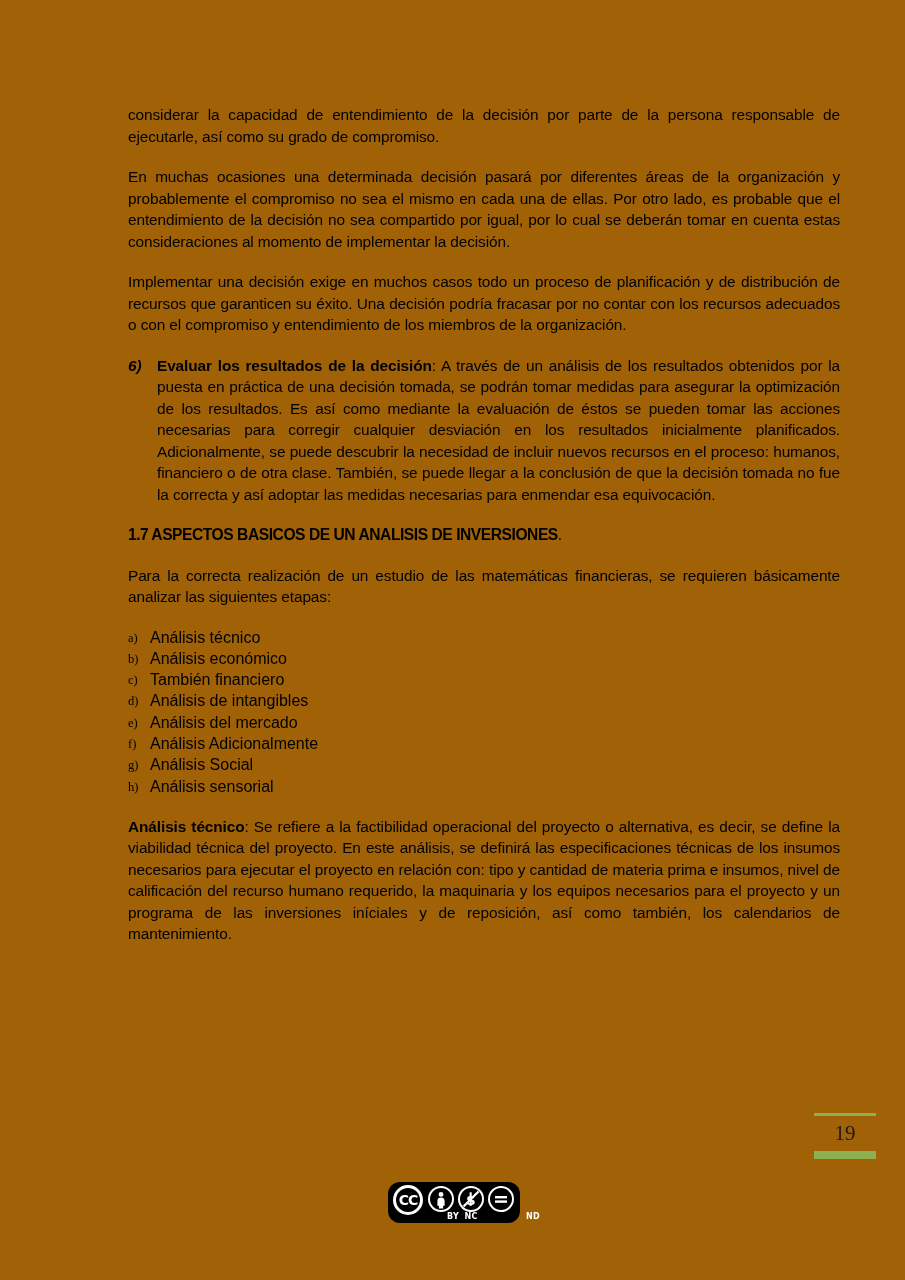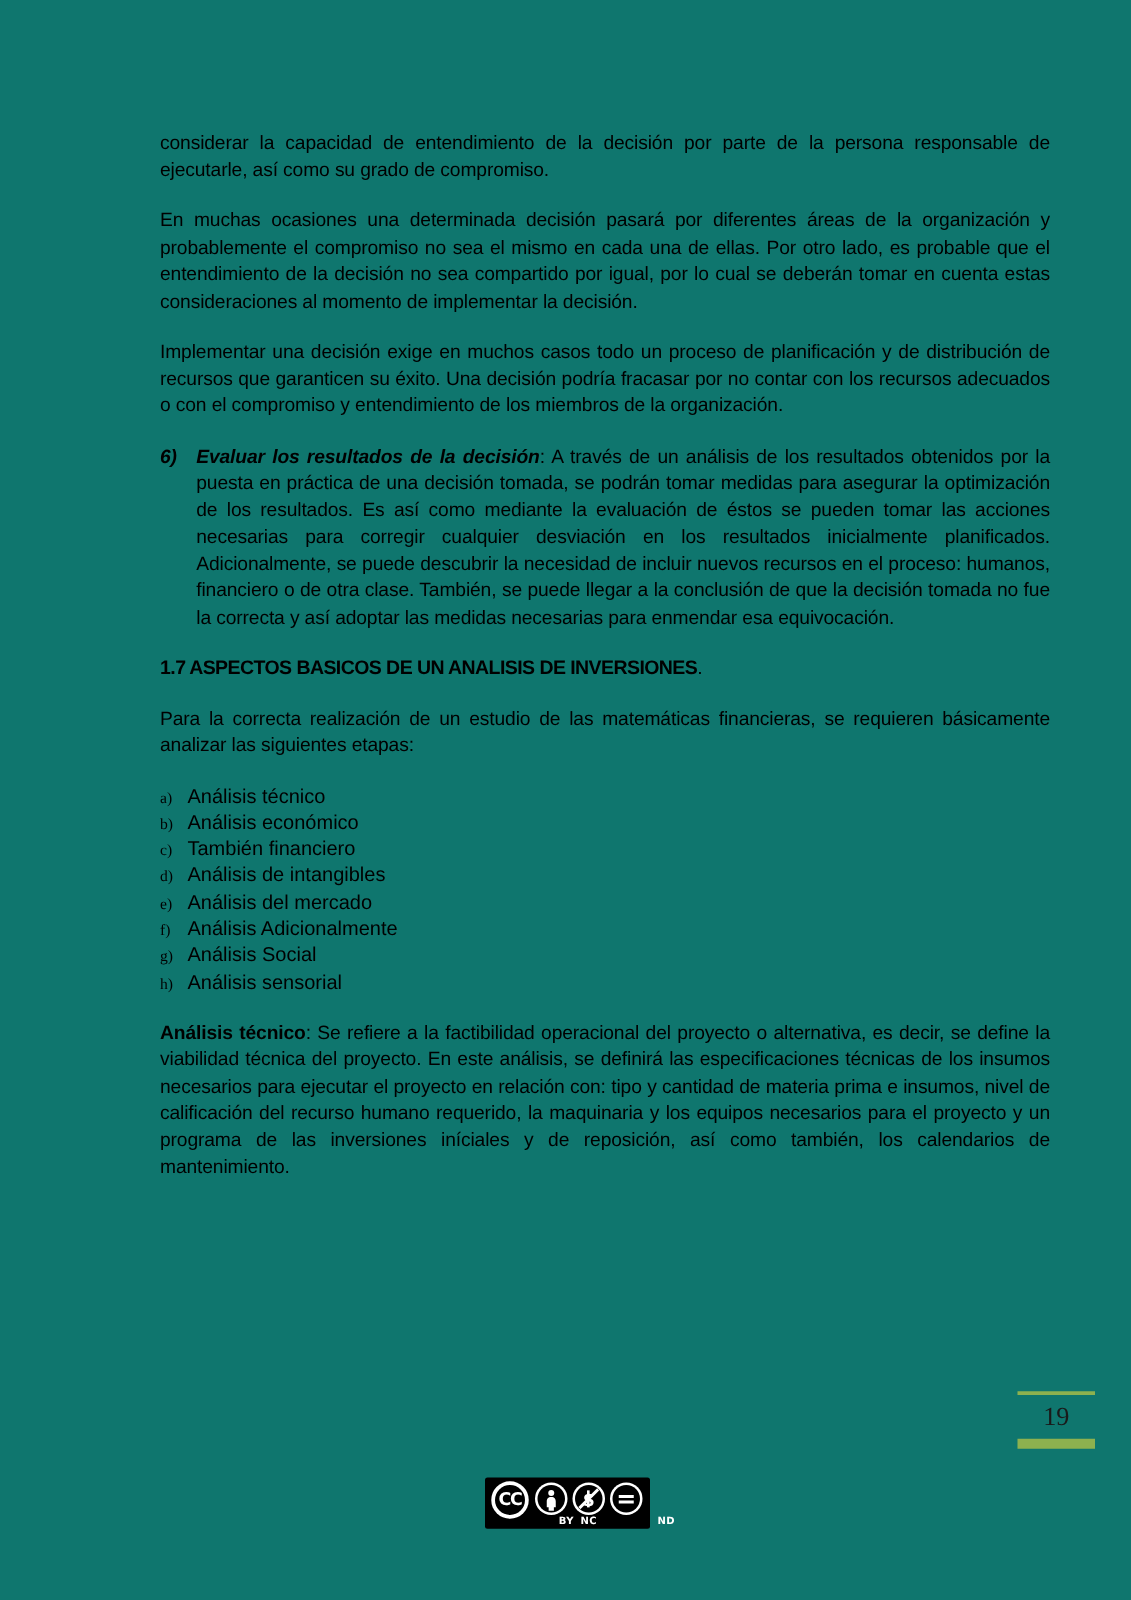--- a/index.html
+++ b/index.html
@@ -4,21 +4,21 @@
 <style>
   html, body {
     margin: 0;
     padding: 0;
     background: #ffffff;
   }
   .page {
     position: relative;
     width: 905px;
     height: 1280px;
-    background: #0f766e;
+    background: #a16207;
     overflow: hidden;
     font-family: "Liberation Sans", sans-serif;
     color: #000000;
   }
   .content {
     position: absolute;
     left: 128px;
     top: 104px;
     width: 712px;
   }
@@ -45,21 +45,20 @@
   .num-item .marker {
     position: absolute;
     left: 0;
     top: 0;
     font-weight: bold;
     font-style: italic;
     font-size: 15.4px;
   }
   .lead-bi {
     font-weight: bold;
-    font-style: italic;
   }
   .lead-b {
     font-weight: bold;
   }
 
   h2.section-heading {
     margin: 0 0 19px 0;
     font-size: 15.6px;
     line-height: 21.5px;
     font-weight: bold;
@@ -94,21 +93,21 @@
   }
 
   
   .footer-cc {
     position: absolute;
     left: 388px;
     top: 1182px;
     width: 132px;
     height: 41px;
     background: #000000;
-    border-radius: 2px;
+    border-radius: 12px;
   }
   .cc-row {
     position: absolute;
     left: 0; top: 0;
     width: 132px;
     height: 32px;
   }
   .cc-badge-circle {
     position: absolute;
     border-radius: 50%;

